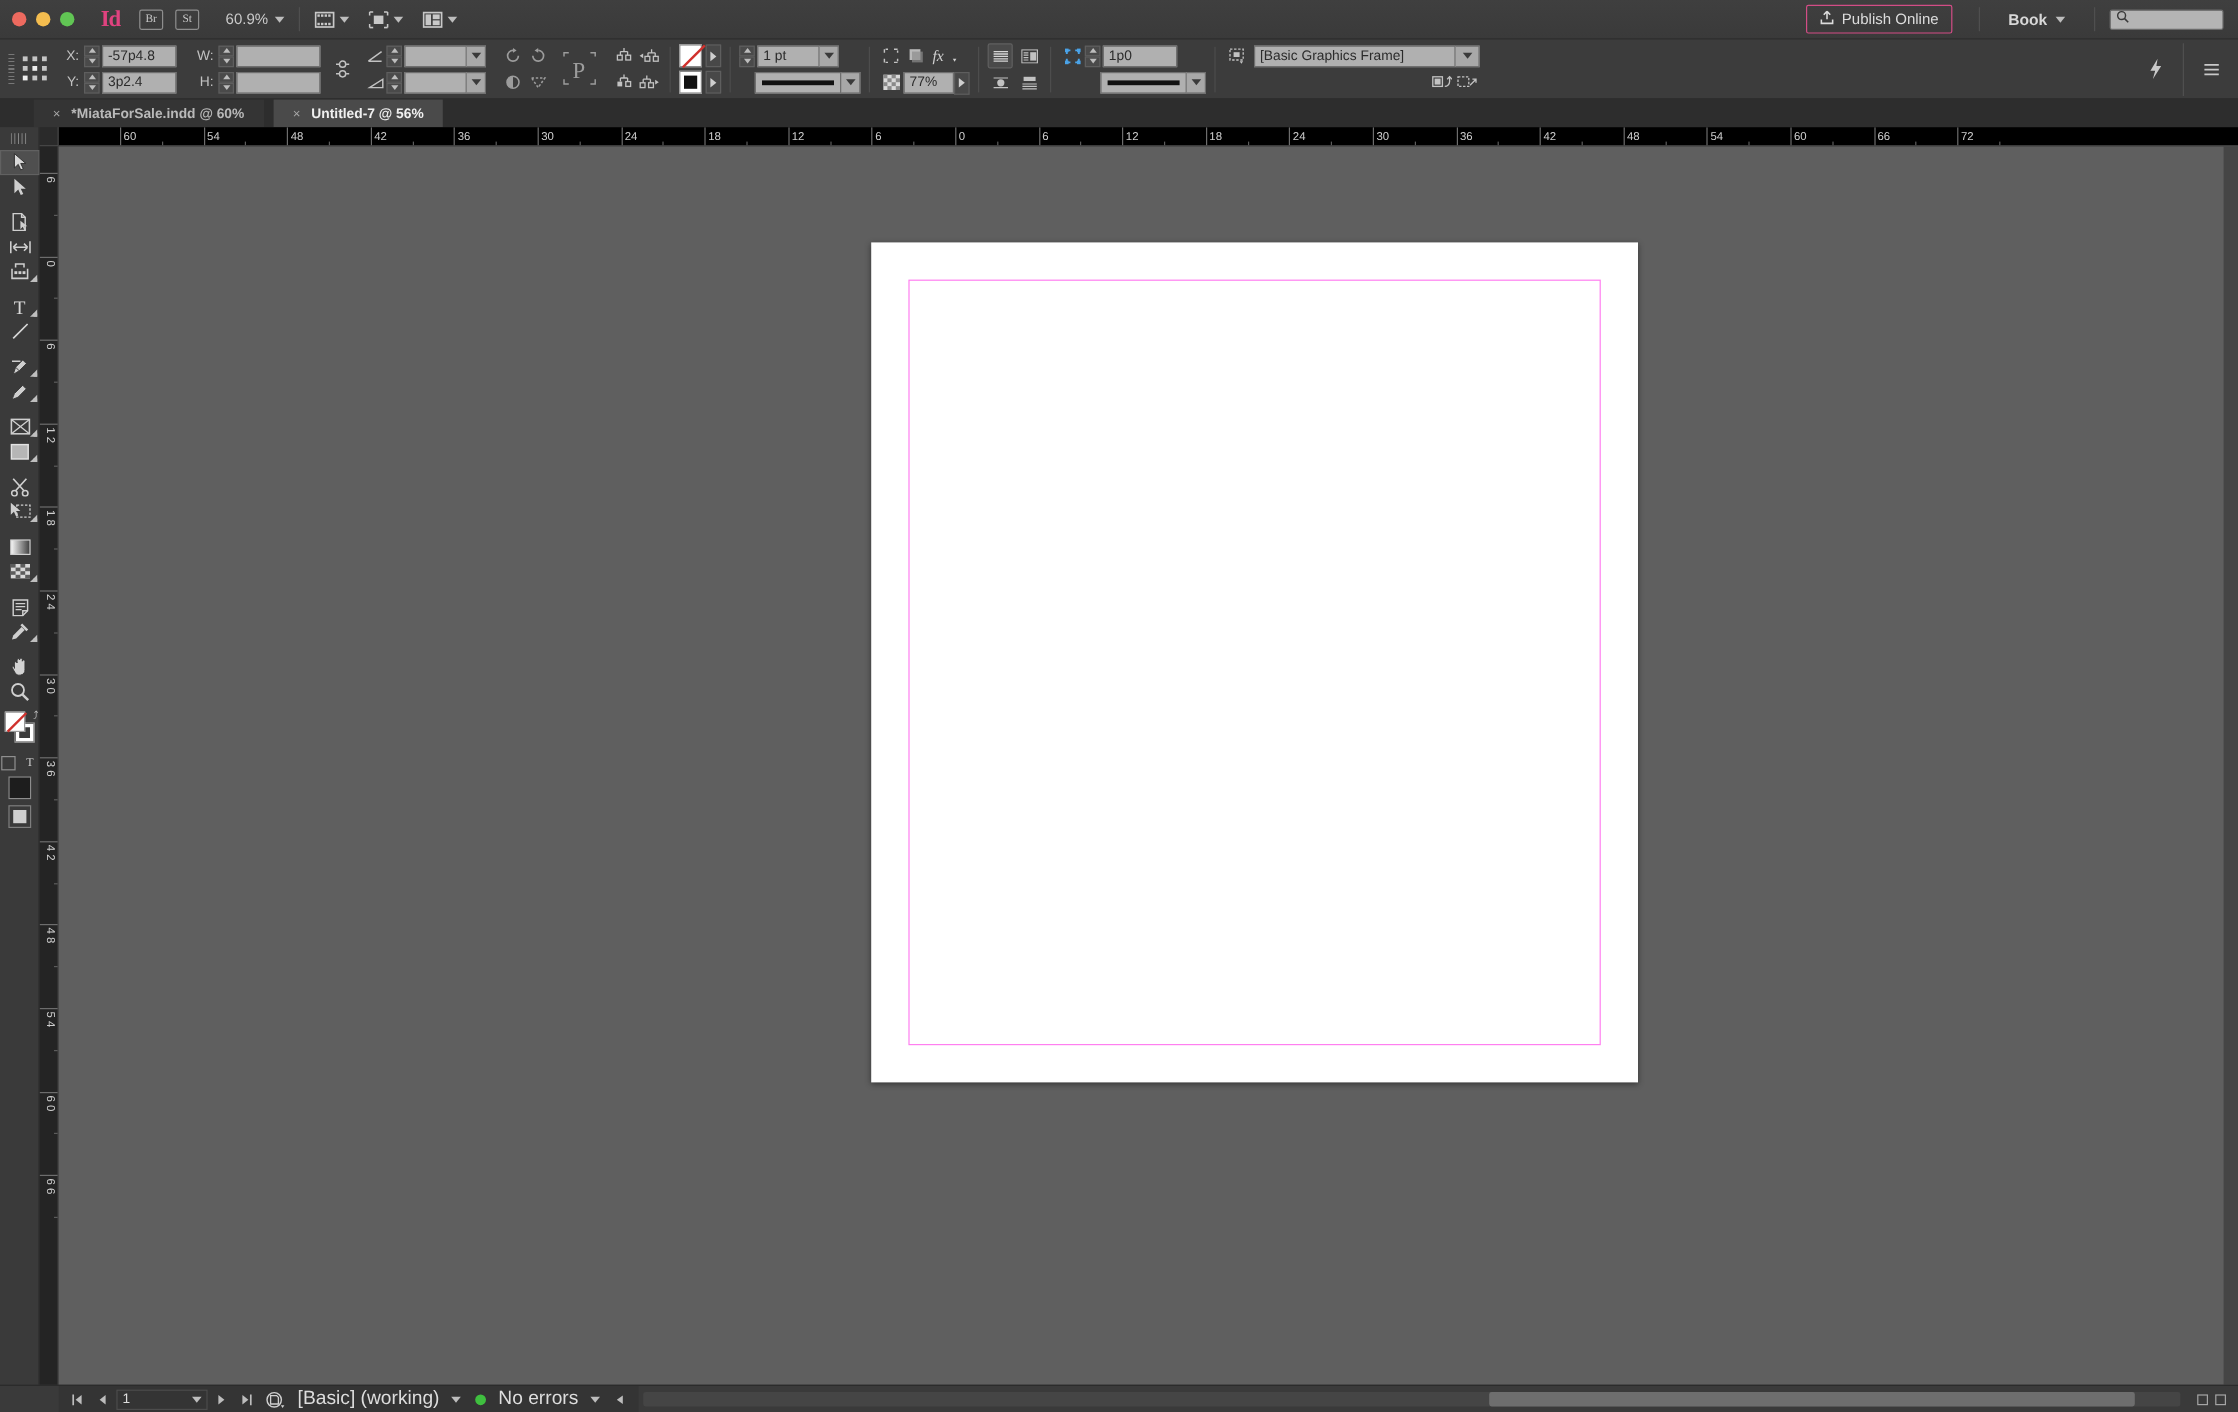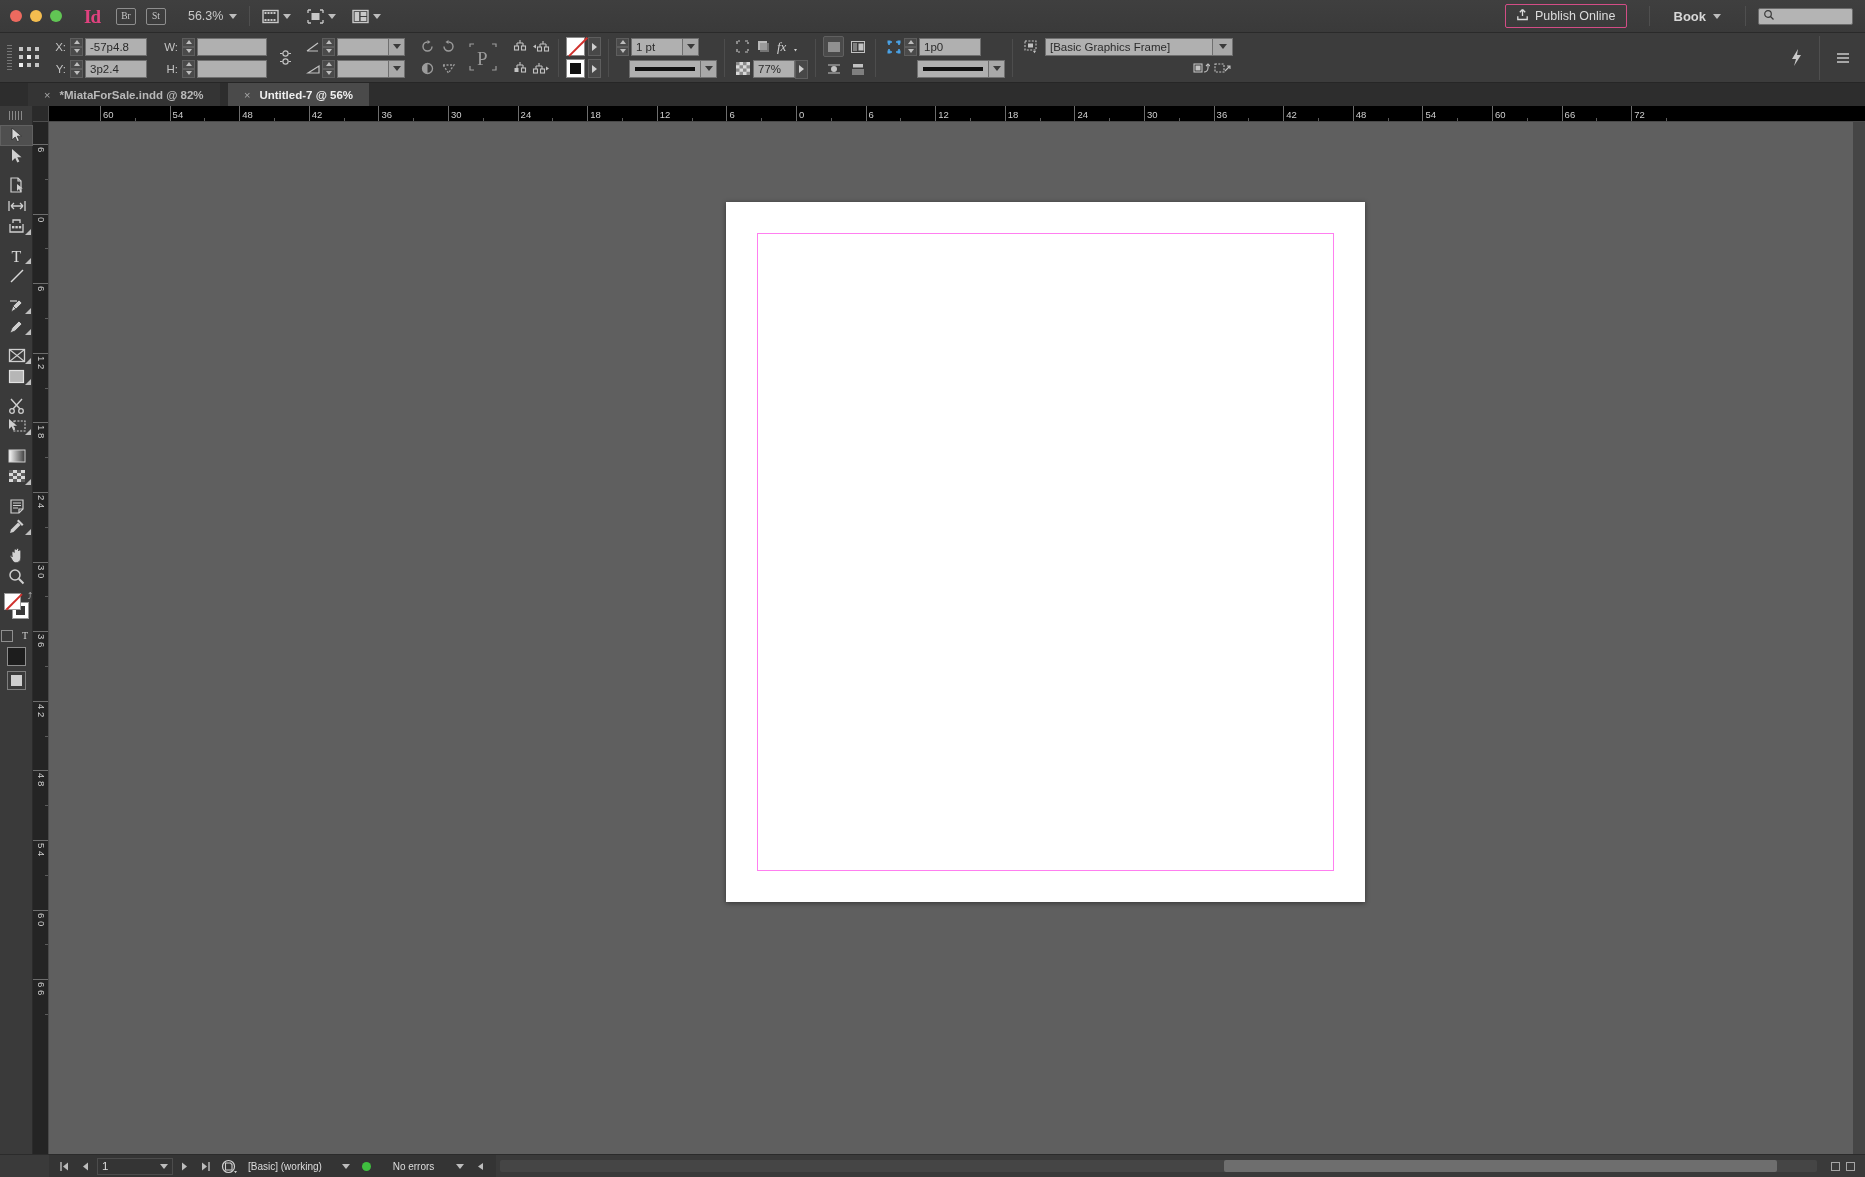--- a/index.html
+++ b/index.html
@@ -182,21 +182,21 @@
     position:absolute;left:0;top:1154px;width:1865px;height:23px;background:#3a3a3a;
     display:flex;align-items:center;border-top:1px solid #2b2b2b;
   }
   .sbleft{display:flex;align-items:center;height:23px;background:#343434;padding:0 6px;gap:2px;}
   .navbtn{width:19px;height:19px;display:flex;align-items:center;justify-content:center;color:#bdbdbd;font-size:10px;}
   .pagefld{
     width:76px;height:17px;background:#343434;border:1px solid #4c4c4c;color:#ddd;font-size:11.5px;
     display:flex;align-items:center;justify-content:space-between;padding:0 4px;
   }
   .prefld{
-    min-width:112px;height:17px;color:#ddd;font-size:10px;
+    min-width:112px;height:17px;color:#ddd;font-size:16px;
     display:flex;align-items:center;justify-content:space-between;padding:0 5px;gap:10px;
   }
   .errdot{width:9px;height:9px;border-radius:50%;background:#3fbf3f;display:inline-block;}
   .hscrollTrack{flex:1;height:12px;background:#454545;margin:0 4px;border-radius:2px;position:relative;}
   .hscrollThumb{position:absolute;left:55%;top:0;width:42%;height:12px;background:#6e6e6e;border-radius:2px;}
   .sbright{display:flex;align-items:center;gap:6px;padding:0 10px;}
   .sqm{width:9px;height:9px;border:1px solid #a5a5a5;}
   .vscrollTrack{position:absolute;right:0;top:122px;width:12px;height:1032px;background:#454545;}
 </style>
 </head>
@@ -210,21 +210,21 @@
       <span class="tl y"></span>
       <span class="tl g"></span>
     </div>
 
     <div class="idlogo">Id</div>
 
     <div class="sqbtn">Br</div>
     <div class="sqbtn">St</div>
 
     <div class="zoomsel">
-      <span>56.3%</span>
+      <span>60.9%</span>
       <span class="caret"></span>
     </div>
 
     <div class="vsep"></div>
 
     <div class="viewbtn">
       <span class="vicon">
         <svg width="18" height="15" viewBox="0 0 18 15">
           <rect x="1" y="1.5" width="15" height="12" fill="none" stroke="#c8c8c8" stroke-width="1.4"></rect>
           <rect x="2.5" y="3" width="2" height="2" fill="#c8c8c8"></rect>
@@ -712,21 +712,21 @@
             <path d="M1,2 H13 M1,6 H13 M1,10 H13"></path>
           </g>
         </svg>
     </div>
   </div>
 
   <div class="tabbar">
     <div class="tabgrip"></div>
     <div class="tab inactive" style="left:28px;">
       <span class="tabx">×</span>
-      <span>*MiataForSale.indd @ 82%</span>
+      <span>*MiataForSale.indd @ 60%</span>
     </div>
     <div class="tab active" style="left:228px;">
       <span class="tabx">×</span>
       <span>Untitled-7 @ 56%</span>
     </div>
   </div>
 
   <div class="toolbox">
     <div class="tbgrip"></div>
 

